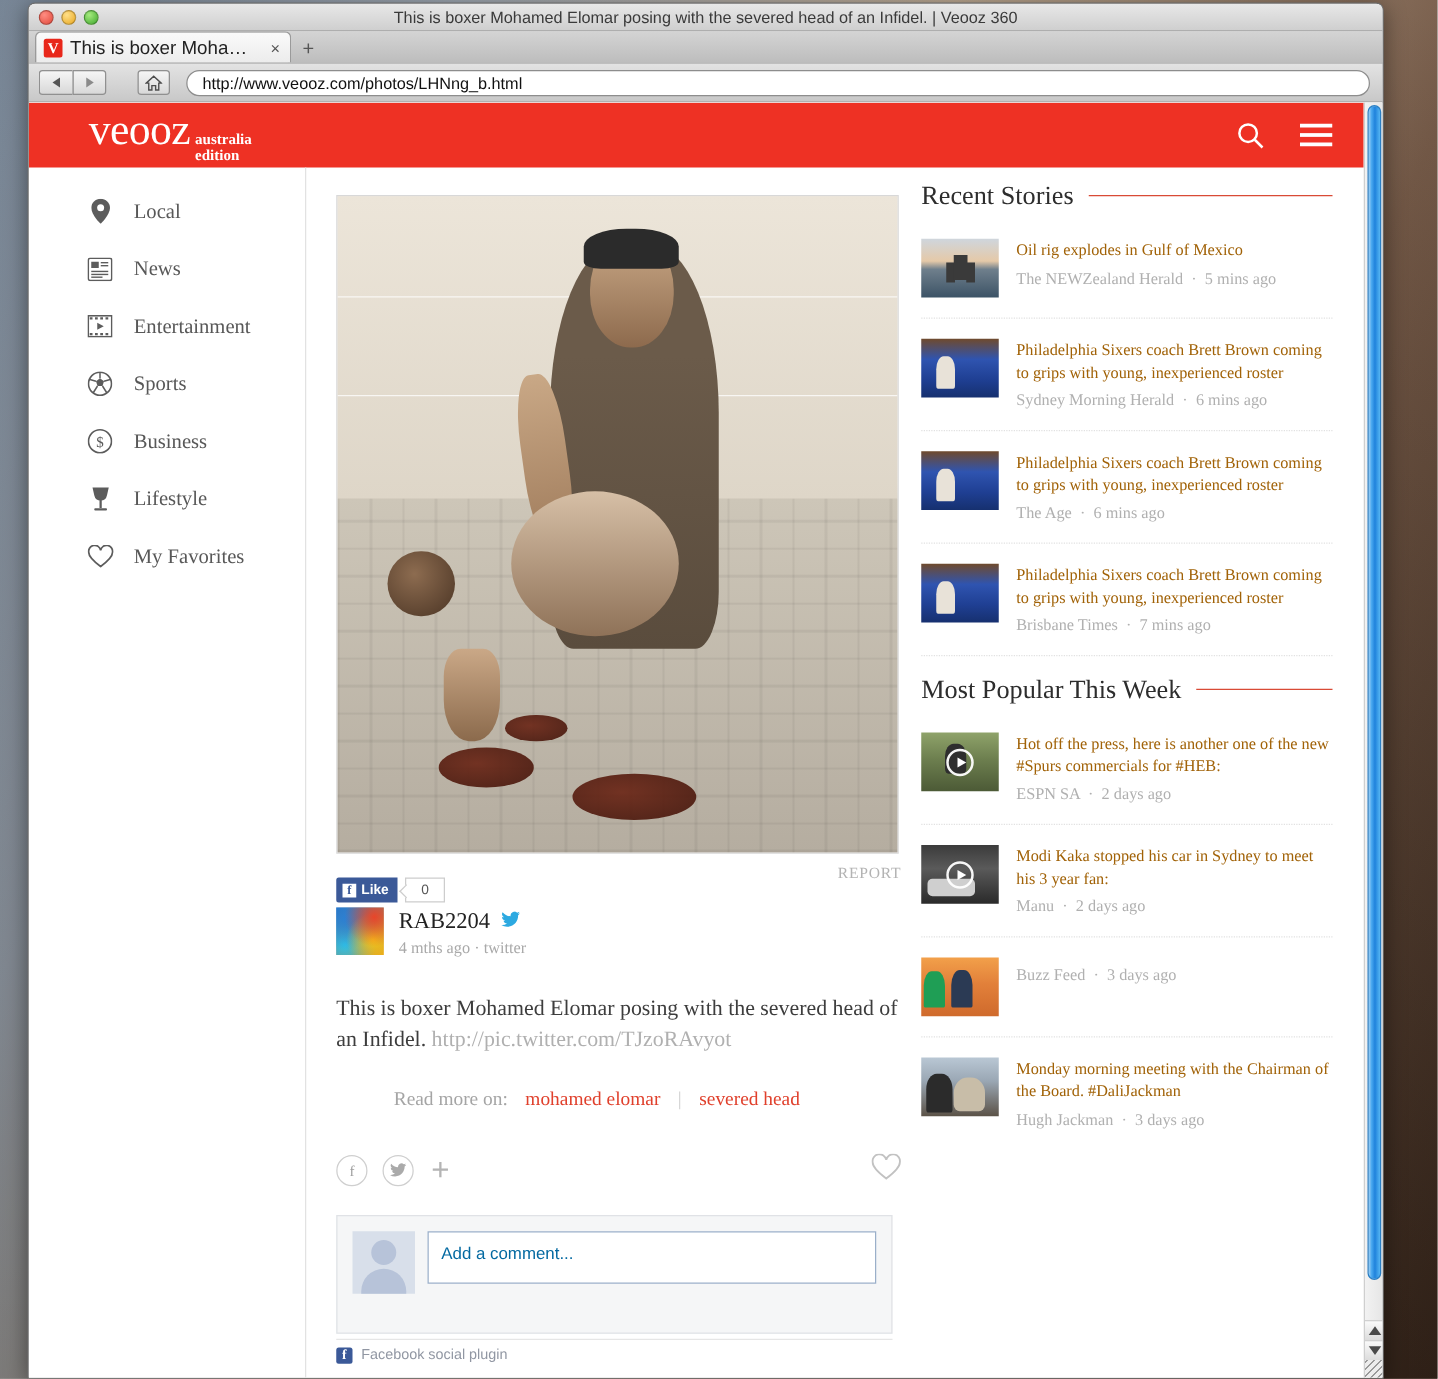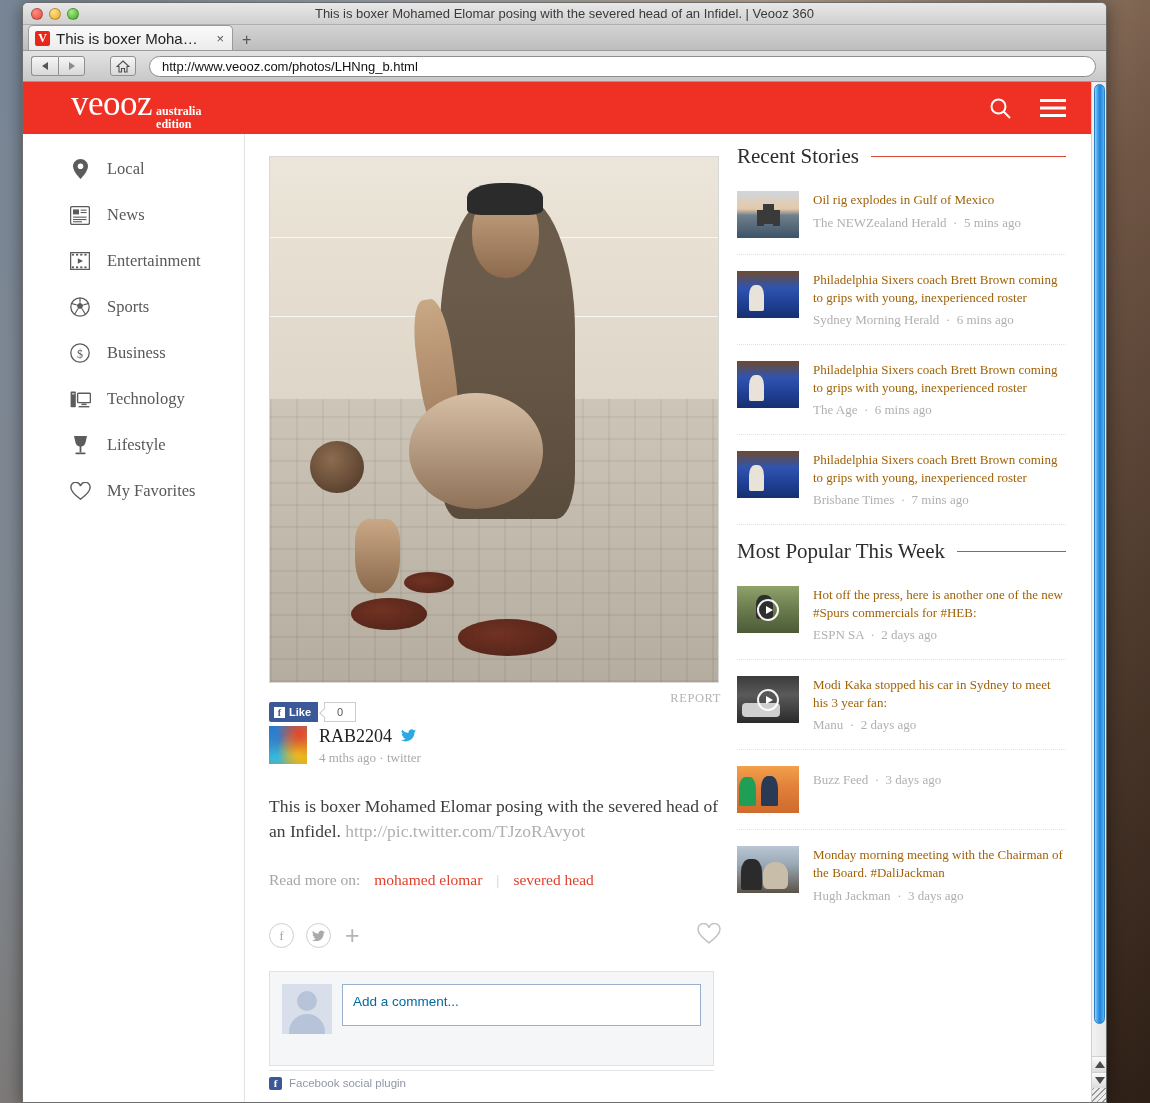--- a/index.html
+++ b/index.html
@@ -243,21 +243,21 @@
   .author-meta {
     font-family: Liberation Serif, serif; font-size: 13px; color: #a9a9a9; margin-top: 3px;
   }
   .caption {
     font-family: "Liberation Serif", serif; font-size: 17.5px; color: #3d3d3d;
     line-height: 1.45; margin-top: 28px; width: 452px;
   }
   .caption .url { color: #b0b0b0; }
   .readmore {
     font-family: "Liberation Serif", serif; font-size: 15.5px; color: #a5a5a5;
-    margin-top: 26px; display: flex; align-items: center; gap: 14px;
+    margin-top: 26px; display: flex; align-items: center; gap: 14px; margin-left: 46px;
   }
   .readmore a { color: #e0402c; text-decoration: none; }
   .readmore .sep { color: #cfcfcf; }
   
   .share-row {
     display: flex; align-items: center; gap: 12px;
     margin-top: 34px; width: 452px;
   }
   .share-circle {
     width: 25px; height: 25px; border: 1px solid #cfcfcf; border-radius: 50%;
@@ -527,32 +527,20 @@
             <span class="nav-icon">
               <svg width="20" height="20" viewBox="0 0 20 20">
                   <circle cx="10" cy="10" r="9.2" fill="none" stroke="#5c5c5c" stroke-width="1.3"></circle>
                   <text x="10" y="14.6" font-size="12" font-family="Liberation Serif, serif" fill="#5c5c5c" text-anchor="middle">$</text>
                 </svg>
             </span>
             <span>Business</span>
           </div>
           <div class="nav-item">
             <span class="nav-icon">
-              <svg width="21" height="19" viewBox="0 0 21 19">
-                  <rect x="0.6" y="1.6" width="5.2" height="15.6" rx="0.8" fill="#5c5c5c"></rect>
-                  <rect x="1.9" y="3.4" width="2.6" height="1" fill="#fff"></rect>
-                  <rect x="7.6" y="3.2" width="12.8" height="9.4" rx="0.9" fill="none" stroke="#5c5c5c" stroke-width="1.4"></rect>
-                  <rect x="11.4" y="13.6" width="5.2" height="1.5" fill="#5c5c5c"></rect>
-                  <rect x="8.6" y="16" width="10.8" height="1.4" fill="#5c5c5c"></rect>
-                </svg>
-            </span>
-            <span>Technology</span>
-          </div>
-          <div class="nav-item">
-            <span class="nav-icon">
               <svg width="17" height="20" viewBox="0 0 17 20">
                   <path d="M2 1 h13 l-1.4 6.2a5.2 5.2 0 0 1-10.2 0z" fill="#5c5c5c"></path>
                   <rect x="7.6" y="11" width="1.8" height="6.4" fill="#5c5c5c"></rect>
                   <rect x="3.4" y="17.6" width="10.2" height="1.7" rx="0.8" fill="#5c5c5c"></rect>
                 </svg>
             </span>
             <span>Lifestyle</span>
           </div>
           <div class="nav-item">
             <span class="nav-icon">

